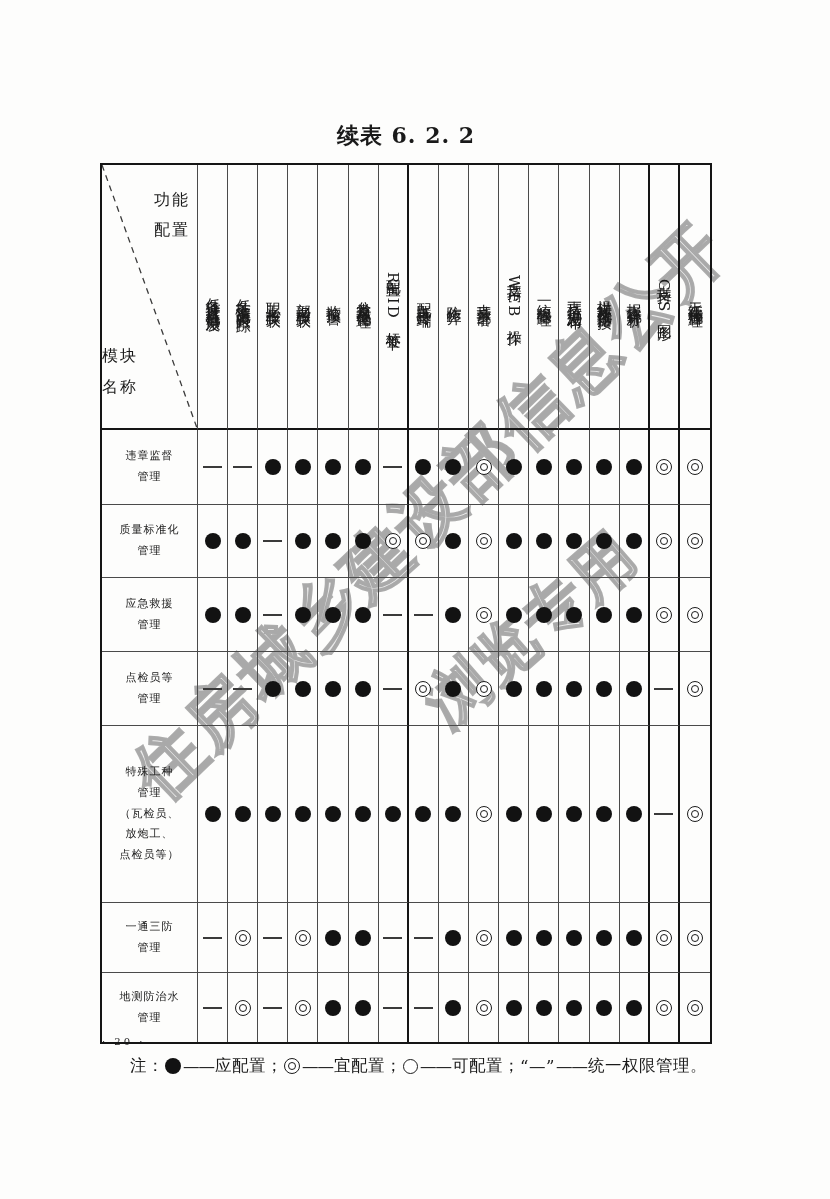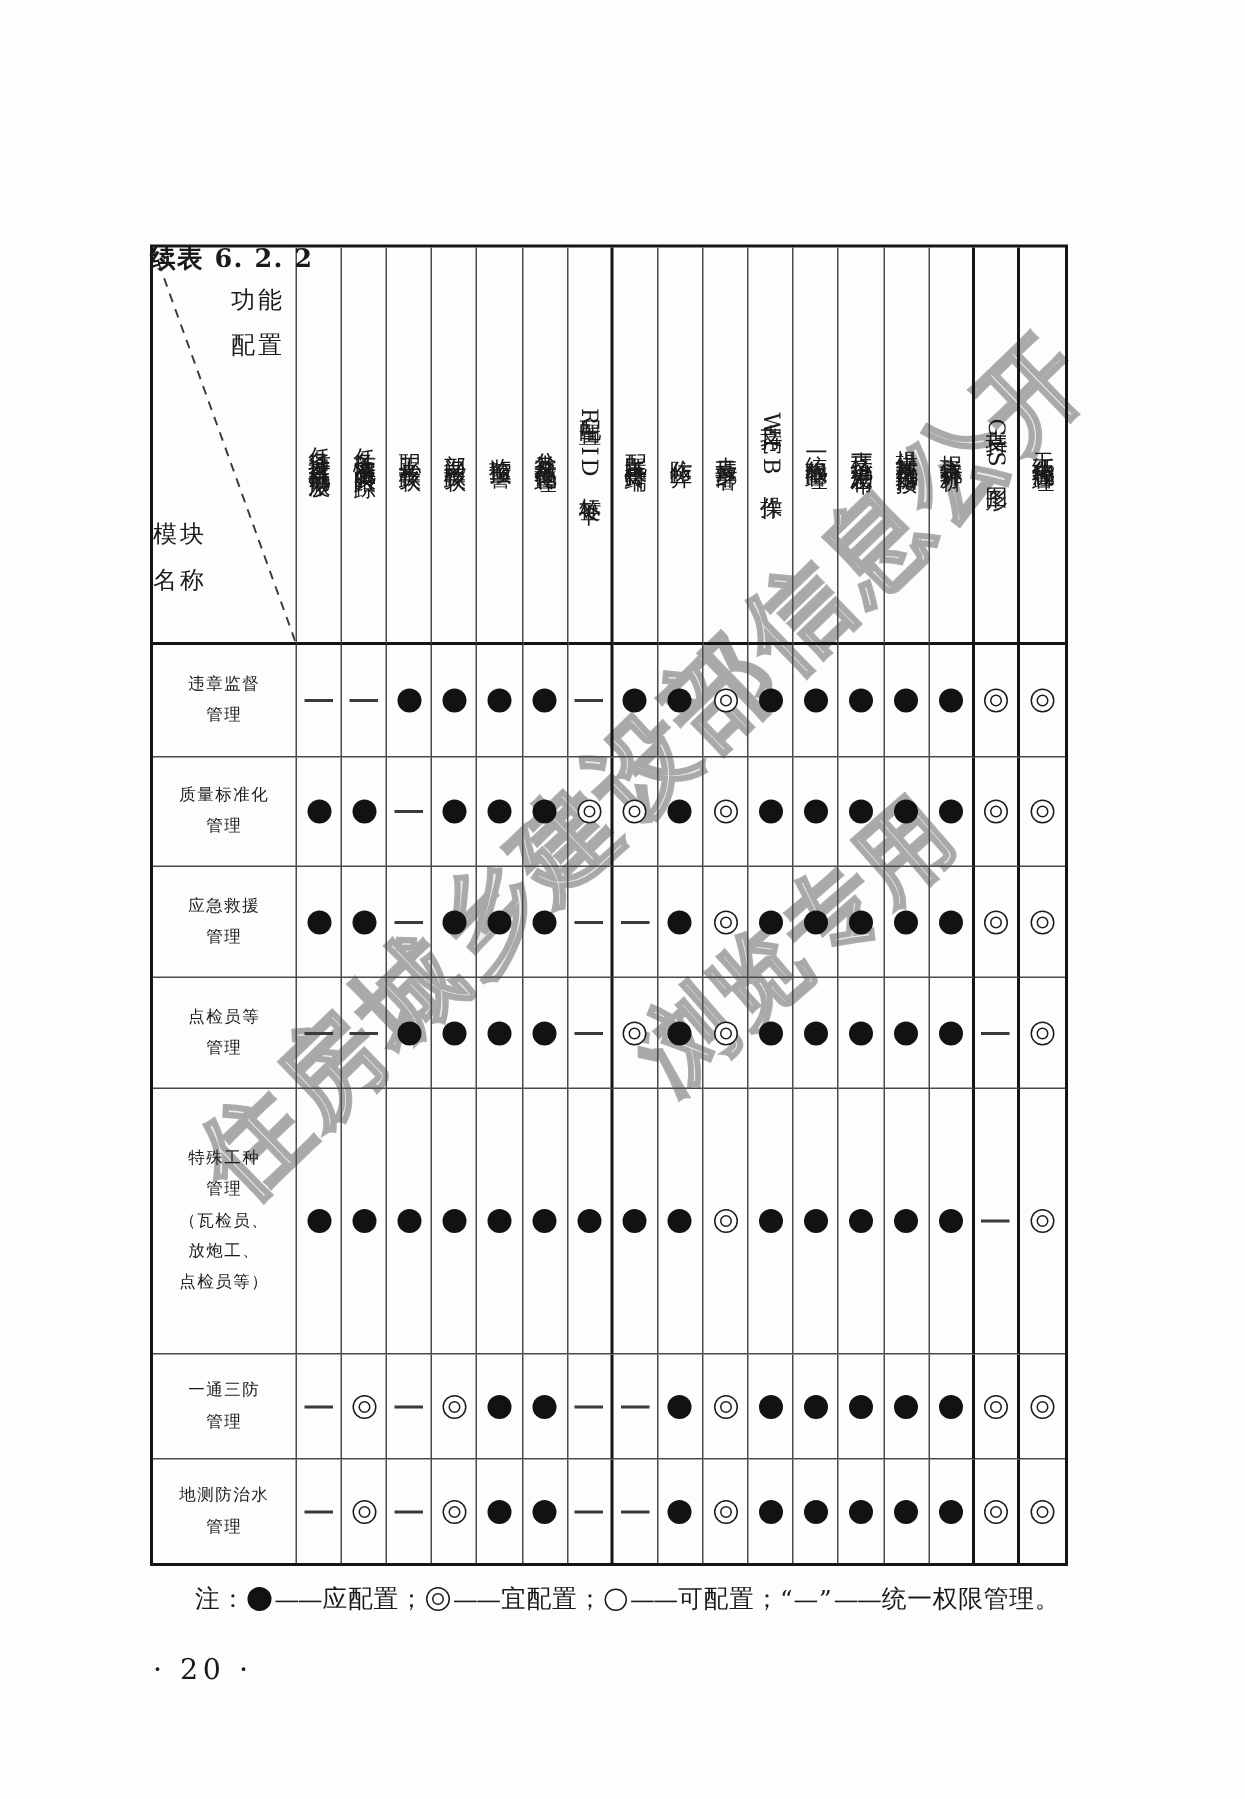--- a/index.html
+++ b/index.html
@@ -23,23 +23,22 @@
     pointer-events:none;
   }
   #wm1 { left:430px; top:511px; font-size:68px; letter-spacing:4px;
          transform:translate(-50%,-50%) rotate(-44deg); }
   #wm2 { left:531px; top:629px; font-size:62px; letter-spacing:2px;
          transform:translate(-50%,-50%) rotate(-41deg); }
 
   
   .doc-title {
     position:absolute; left:100px; top:121px; width:612px;
-    font-size:17px; font-weight:bold; letter-spacing:1px;
+    text-align:center; font-size:22px; font-weight:bold; letter-spacing:1px;
     z-index:2;
-    margin-top:40px;
   }
 
   
   .cfg-table {
     position:absolute; left:100px; top:163px; width:612px; height:881px;
     border:2px solid #151515;
     display:grid;
     grid-template-columns:96px repeat(17, 1fr);
     grid-template-rows:265px 75px 73px 74px 74px 177px 70px 69px;
     z-index:1;
@@ -88,22 +87,22 @@
     position:absolute; left:130px; top:1054px; height:24px;
     display:flex; align-items:center;
     font-size:16.5px; letter-spacing:0.5px;
     z-index:2; white-space:nowrap;
   }
   .legend .sym-filled, .legend .sym-double, .legend .sym-open { margin:0 1px; flex:none; }
   .legend .ldash { letter-spacing:-1px; margin:0 1px; }
 
   
   .page-num {
-    position:absolute; left:102px; top:1102px;
-    font-size:19px; letter-spacing:3px; z-index:2;
+    position:absolute; left:102px; top:1036px;
+    font-size:10px; letter-spacing:3px; z-index:2;
   }
 </style>
 </head>
 <body>
 
 <div class="watermark" id="wm1">住房城乡建设部信息公开</div>
 <div class="watermark" id="wm2">浏览专用</div>
 
 <div class="doc-title">续表 6. 2. 2</div>
 

